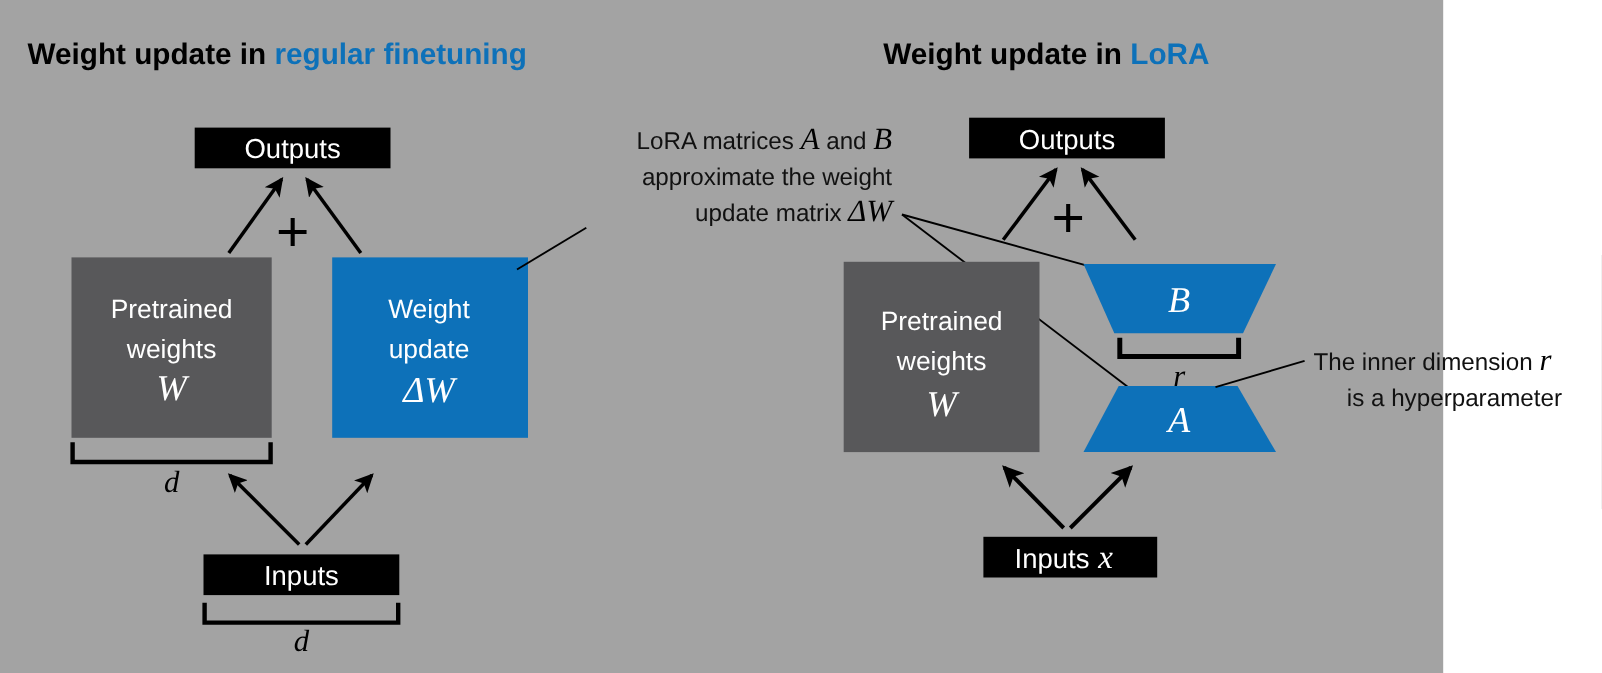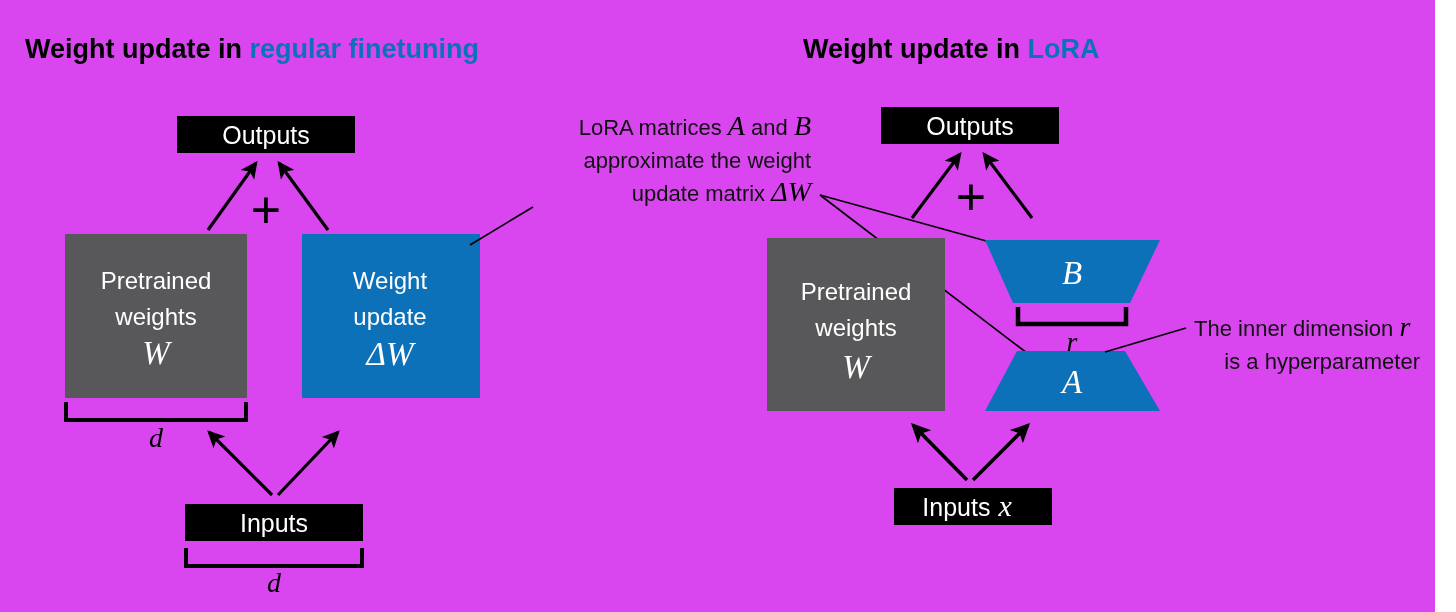--- a/index.html
+++ b/index.html
@@ -8,23 +8,23 @@
     background: #ffffff;
   }
   body {
     width: 1456px;
     height: 612px;
     font-family: "Liberation Sans", sans-serif;
     overflow: hidden;
   }
   #figure {
     position: relative;
-    width: 1435px;
+    width: 1312px;
     height: 612px;
-    background: #d946ef;
+    background: #a3a3a3;
   }
   svg.diagram {
     display: block;
     width: 1456px;
     height: 612px;
   }
   .title-text {
     font-family: "Liberation Sans", sans-serif;
     font-weight: bold;
     font-size: 27px;

